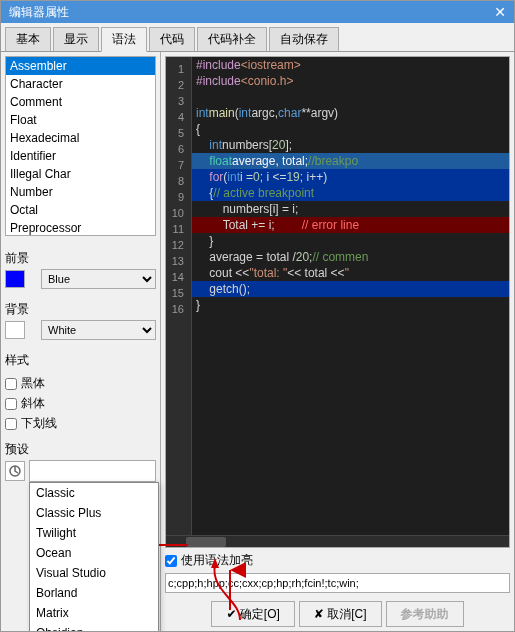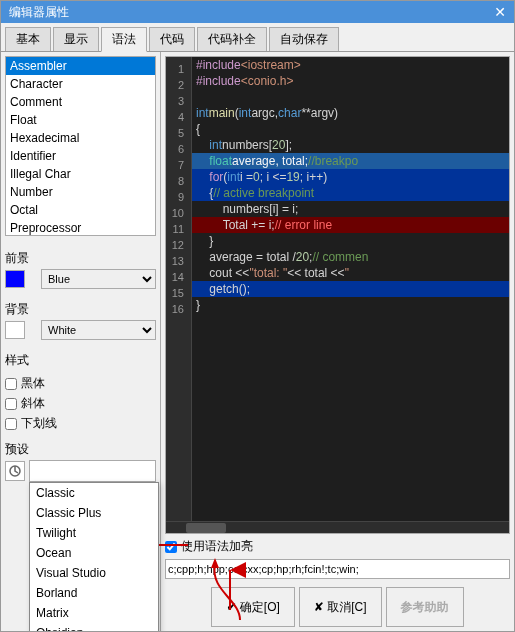--- a/index.html
+++ b/index.html
@@ -53,21 +53,21 @@
     .code-scrollbar { height: 12px; background: #2d2d2d; border-top: 1px solid #444; position: relative; }
     .code-scrollbar-thumb { height: 10px; background: #555; position: absolute; top: 1px; left: 20px; width: 40px; border-radius: 2px; }
 
     .syntax-checkbox-row { display: flex; align-items: center; gap: 4px; margin: 4px 0; font-size: 12px; }
     .syntax-checkbox-row input { width: 12px; height: 12px; }
 
     .extensions-row { display: flex; align-items: center; gap: 4px; margin-bottom: 4px; }
     .extensions-input { flex: 1; height: 20px; border: 1px solid #aaa; font-size: 11px; padding: 0 2px; }
 
     .buttons-row { display: flex; gap: 4px; justify-content: center; margin-top: 4px; }
-    .btn { height: 40px; padding: 0 14px; border: 1px solid #aaa; background: #f0f0f0; cursor: pointer; font-size: 12px; display: flex; align-items: center; gap: 4px; }
+    .btn { height: 26px; padding: 0 14px; border: 1px solid #aaa; background: #f0f0f0; cursor: pointer; font-size: 12px; display: flex; align-items: center; gap: 4px; }
     .btn.disabled { color: #aaa; cursor: default; font-weight: bold; }
     .btn-ok { color: #000; }
     .btn-cancel { color: #000; }
 
     
     .arrow-svg { position: absolute; pointer-events: none; }
 
     .window-container { position: relative; }
 
     
@@ -213,21 +213,21 @@
                   <span style="color:#ce9178;">&lt;conio.h&gt;</span>
                 </div>
             <div class="code-line"></div>
             <div class="code-line"><span style="color:#569cd6;">int</span> <span style="color:#dcdcaa;">main</span>(<span style="color:#569cd6;">int</span> argc, <span style="color:#569cd6;">char</span> **argv)</div>
             <div class="code-line">{</div>
             <div class="code-line">&nbsp;&nbsp;&nbsp;&nbsp;<span style="color:#569cd6;">int</span> numbers[<span style="color:#b5cea8;">20</span>];</div>
             <div class="code-line" style="background:#1e5c9e;">&nbsp;&nbsp;&nbsp;&nbsp;<span style="color:#4ec9b0;">float</span> <span style="color:#f5f5f5;">average, total;</span> <span style="color:#6a9955;">//breakpo</span></div>
             <div class="code-line" style="background:#003399;">&nbsp;&nbsp;&nbsp;&nbsp;<span style="color:#cc99cc;">for</span> (<span style="color:#569cd6;">int</span> i = <span style="color:#b5cea8;">0</span>; i &lt;= <span style="color:#b5cea8;">19</span>; i++)</div>
             <div class="code-line" style="background:#003399;">&nbsp;&nbsp;&nbsp;&nbsp;{ <span style="color:#6a9955;">// active breakpoint</span></div>
             <div class="code-line">&nbsp;&nbsp;&nbsp;&nbsp;&nbsp;&nbsp;&nbsp;&nbsp;numbers[i] = i;</div>
-            <div class="code-line" style="background:#6b0000;">&nbsp;&nbsp;&nbsp;&nbsp;&nbsp;&nbsp;&nbsp;&nbsp;Total += i; <span style="color:#ff6666;">// error line</span></div>
+            <div class="code-line" style="background:#6b0000;">&nbsp;&nbsp;&nbsp;&nbsp;&nbsp;&nbsp;&nbsp;&nbsp;Total += i; <span style="color:#ff6666;margin-left:27px;">// error line</span></div>
             <div class="code-line">&nbsp;&nbsp;&nbsp;&nbsp;}</div>
             <div class="code-line">&nbsp;&nbsp;&nbsp;&nbsp;average = total / <span style="color:#b5cea8;">20</span>; <span style="color:#6a9955;">// commen</span></div>
             <div class="code-line">&nbsp;&nbsp;&nbsp;&nbsp;cout &lt;&lt; <span style="color:#ce9178;">"total: "</span> &lt;&lt; total &lt;&lt; <span style="color:#ce9178;">"</span></div>
             <div class="code-line" style="background:#003399;">&nbsp;&nbsp;&nbsp;&nbsp;getch();</div>
             <div class="code-line">}</div>
           </div>
         </div>
         <div class="code-scrollbar">
           <div class="code-scrollbar-thumb"></div>
         </div>

